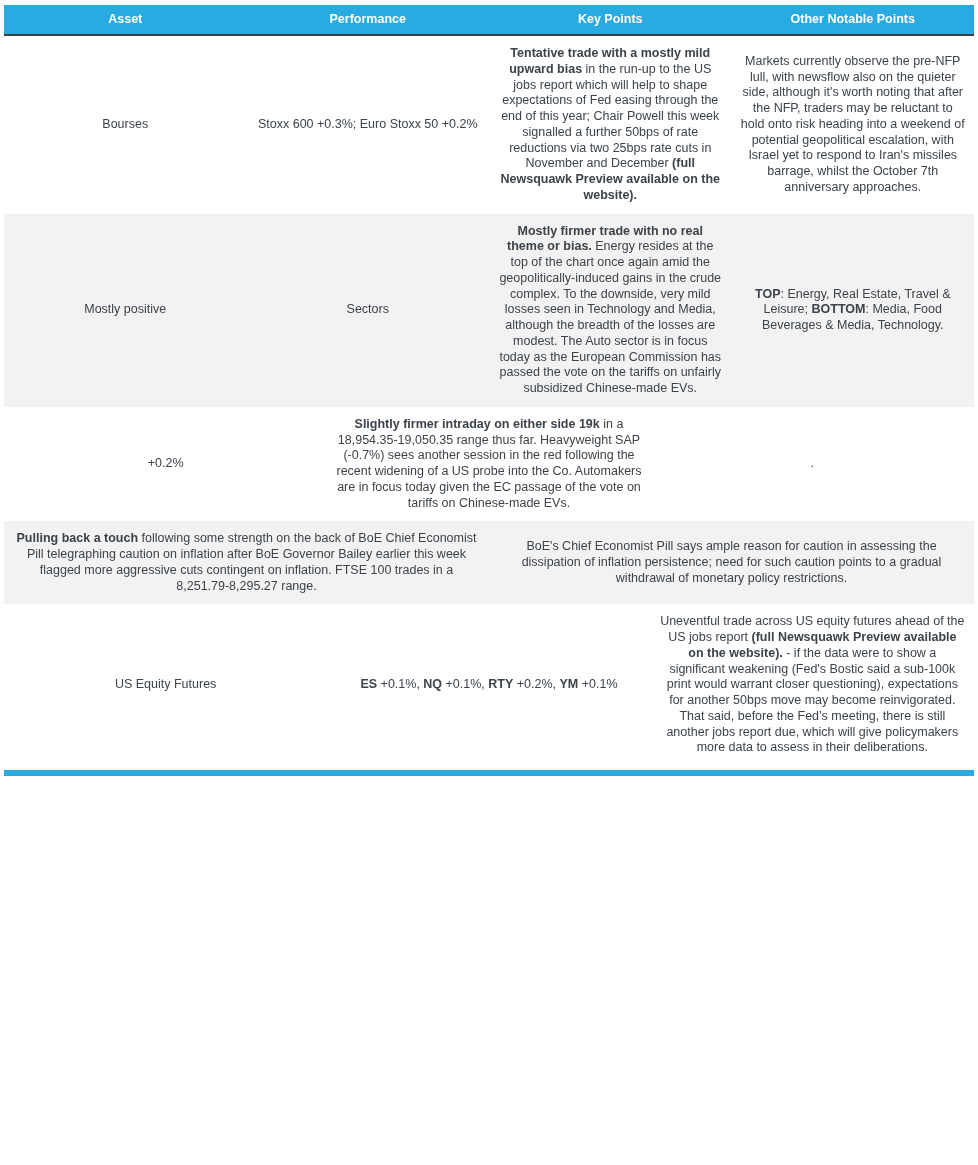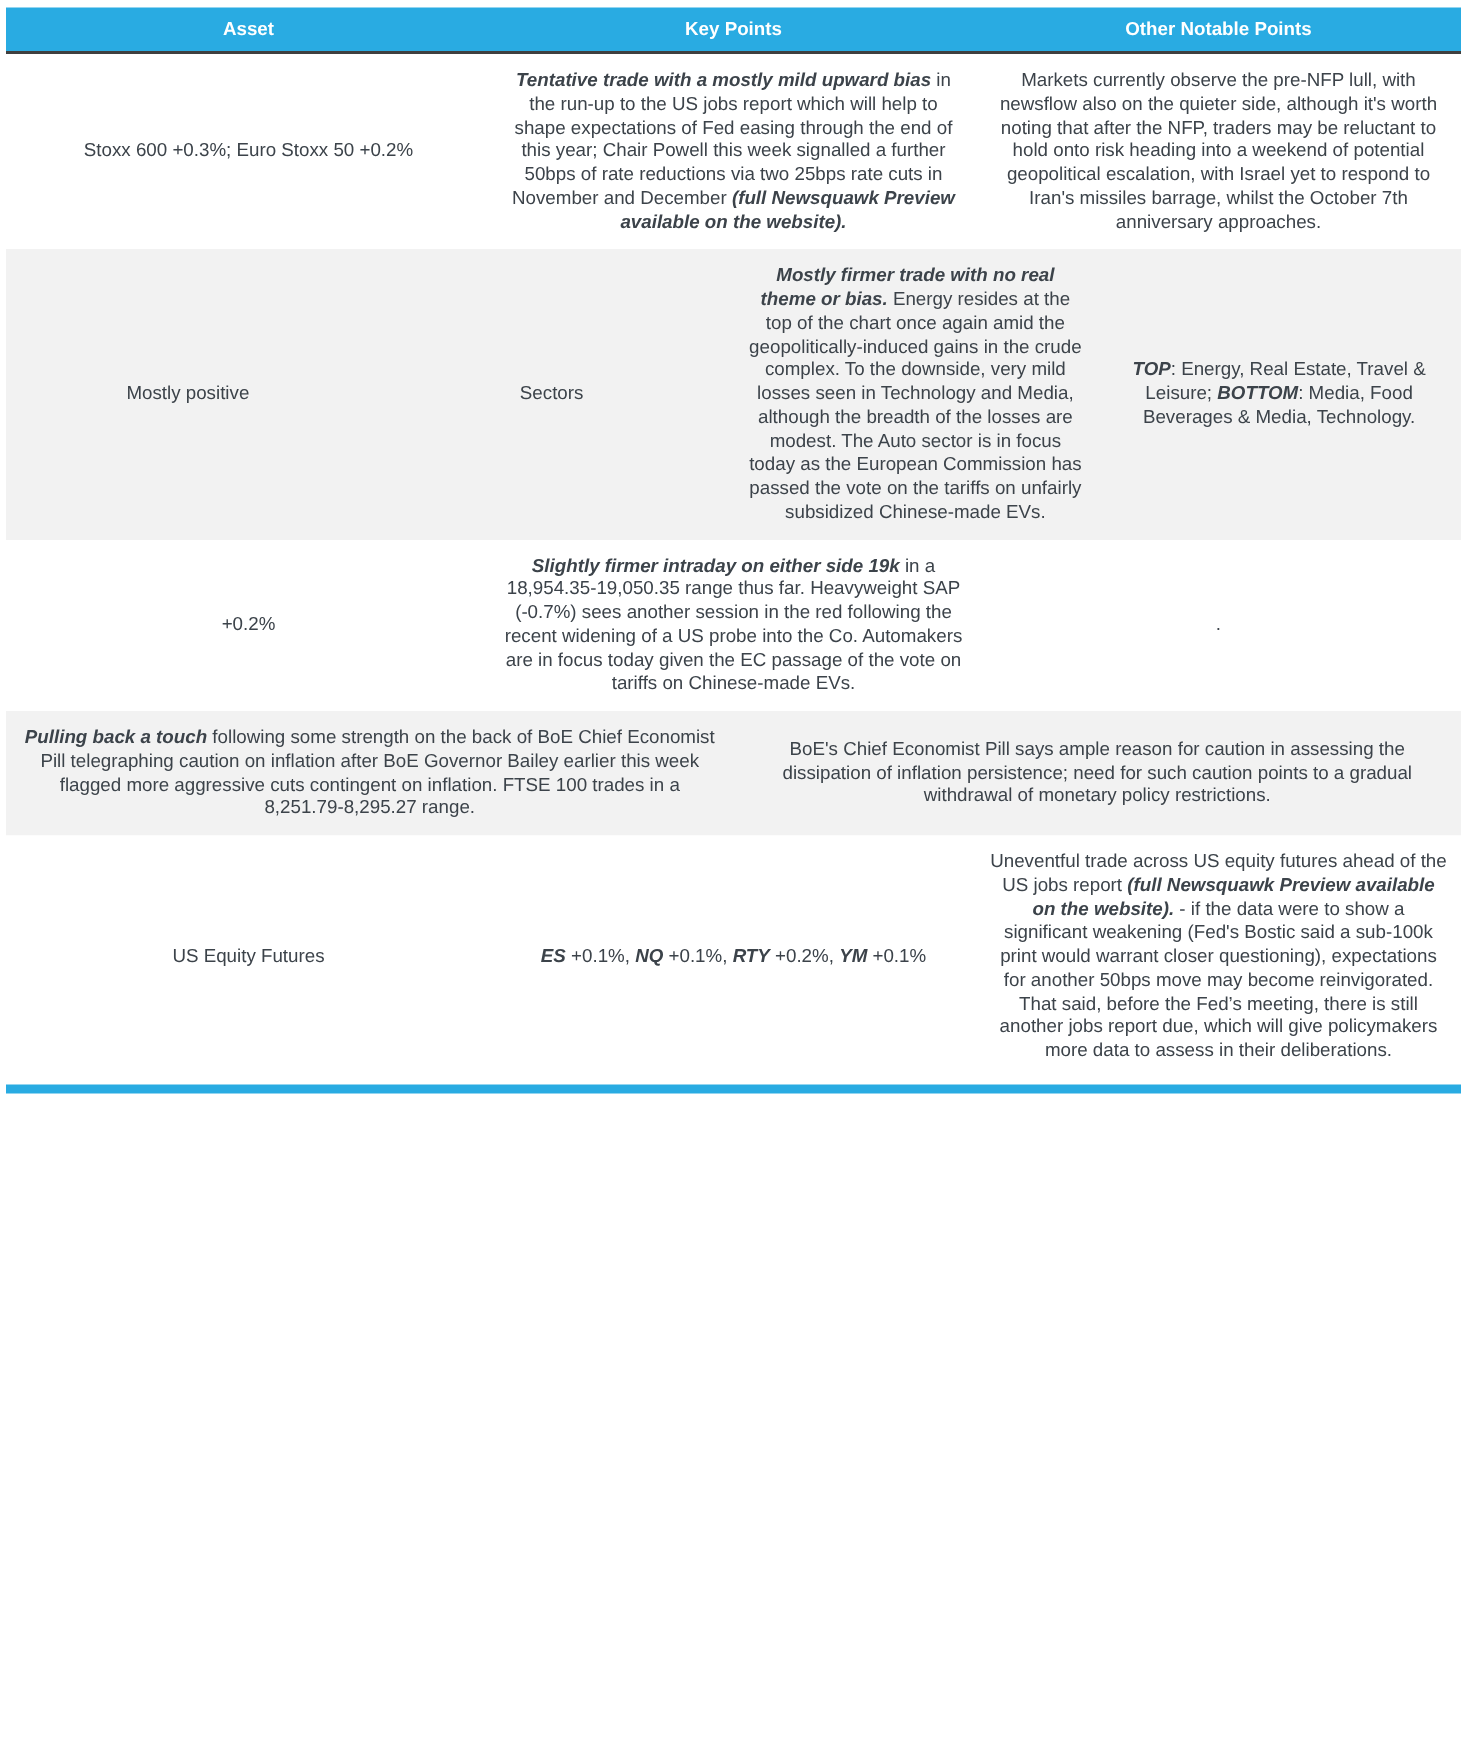--- a/index.html
+++ b/index.html
@@ -31,39 +31,43 @@
     flex: 1 1 25%;
     display: flex;
     align-items: center;
     justify-content: center;
     text-align: center;
     font-size: 12.5px;
     line-height: 1.26;
     padding: 10px 9px;
   }
   .td .inner { width: 100%; }
-  .bold { font-weight: bold; font-style: italic; }
+  .bold { font-weight: bold; }
   .footer-bar {
     height: 6px;
     background: var(--footer-bar-color, #29ABE2);
     margin-top: 4px;
   }
 </style>
 </head>
 <body>
 
 <div class="page">
   <div class="table">
     <div class="thead">
         <div class="th">Asset</div>
+        <div class="th">Performance</div>
         <div class="th">Key Points</div>
         <div class="th">Other Notable Points</div>
       </div>
     <div class="tbody">
         <div class="tr">
+          <div class="td">
+            <div class="inner"><span>Bourses</span></div>
+          </div>
           <div class="td">
             <div class="inner"><span>Stoxx 600 +0.3%; Euro Stoxx 50 +0.2%</span></div>
           </div>
           <div class="td">
             <div class="inner"><span class="bold">Tentative trade with a mostly mild upward bias</span><span> in the run-up to the US jobs report which will help to shape expectations of Fed easing through the end of this year; Chair Powell this week signalled a further 50bps of rate reductions via two 25bps rate cuts in November and December </span><span class="bold">(full Newsquawk Preview available on the website).</span></div>
           </div>
           <div class="td">
             <div class="inner"><span>Markets currently observe the pre-NFP lull, with newsflow also on the quieter side, although it's worth noting that after the NFP, traders may be reluctant to hold onto risk heading into a weekend of potential geopolitical escalation, with Israel yet to respond to Iran's missiles barrage, whilst the October 7th anniversary approaches.</span></div>
           </div>
         </div>

